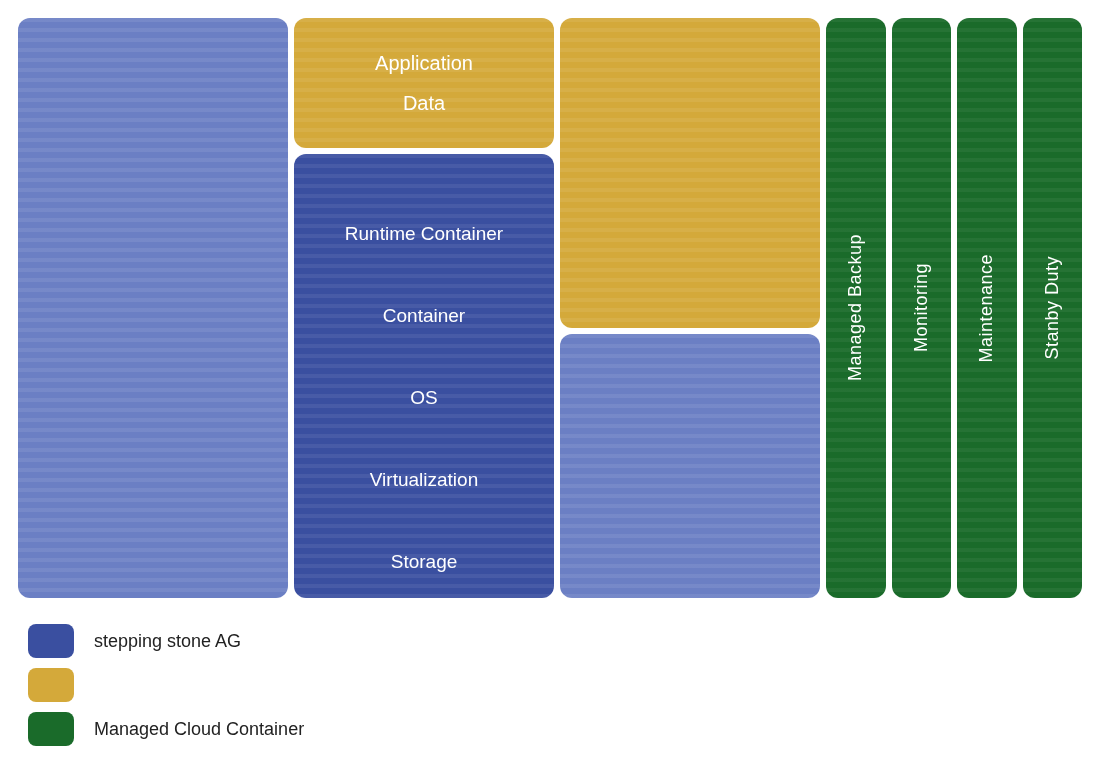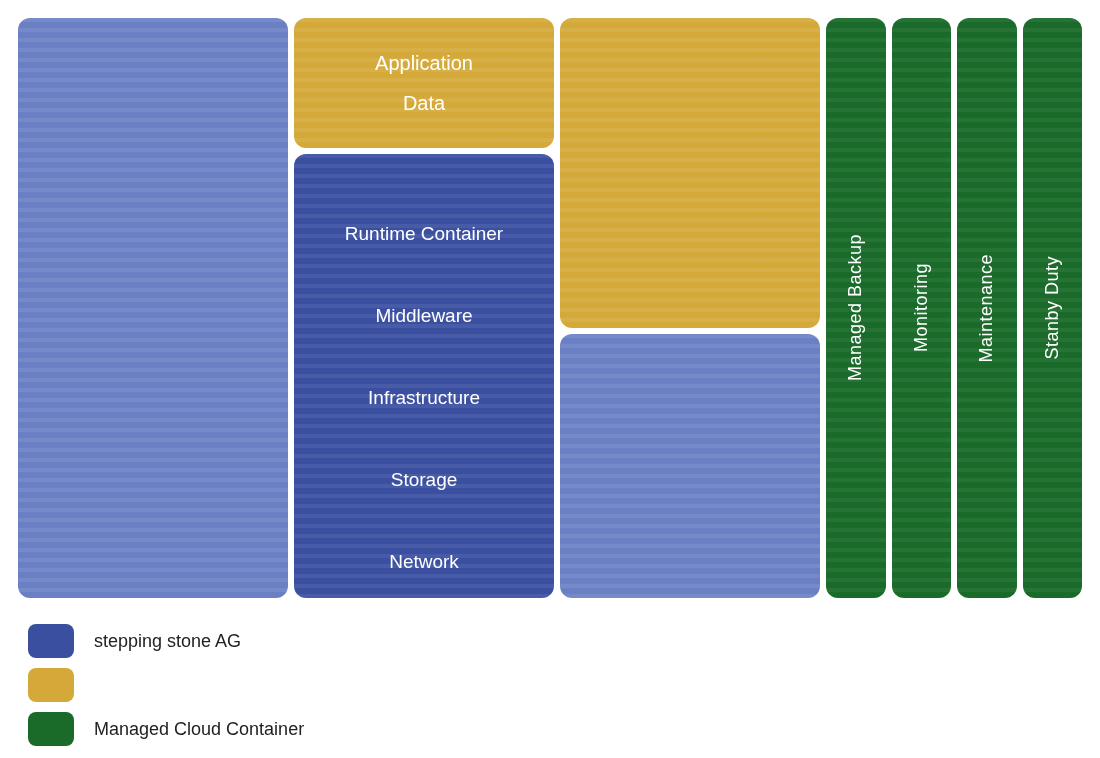--- a/index.html
+++ b/index.html
@@ -221,24 +221,24 @@
 
     <div class="col-left"></div>
 
     <div class="col-mid">
       <div class="block-gold-top">
         <span class="label">Application</span>
         <span class="label">Data</span>
       </div>
       <div class="block-blue-stack">
         <span class="row-label">Runtime Container</span>
-        <span class="row-label">Middleware</span>
-        <span class="row-label">Infrastructure</span>
+        <span class="row-label">Container</span>
+        <span class="row-label">OS</span>
+        <span class="row-label">Virtualization</span>
         <span class="row-label">Storage</span>
-        <span class="row-label">Network</span>
       </div>
     </div>
 
     <div class="col-mid2">
       <div class="block-gold-large"></div>
       <div class="block-blue-large"></div>
     </div>
 
     <div class="col-green-bars">
       <div class="green-bar">

